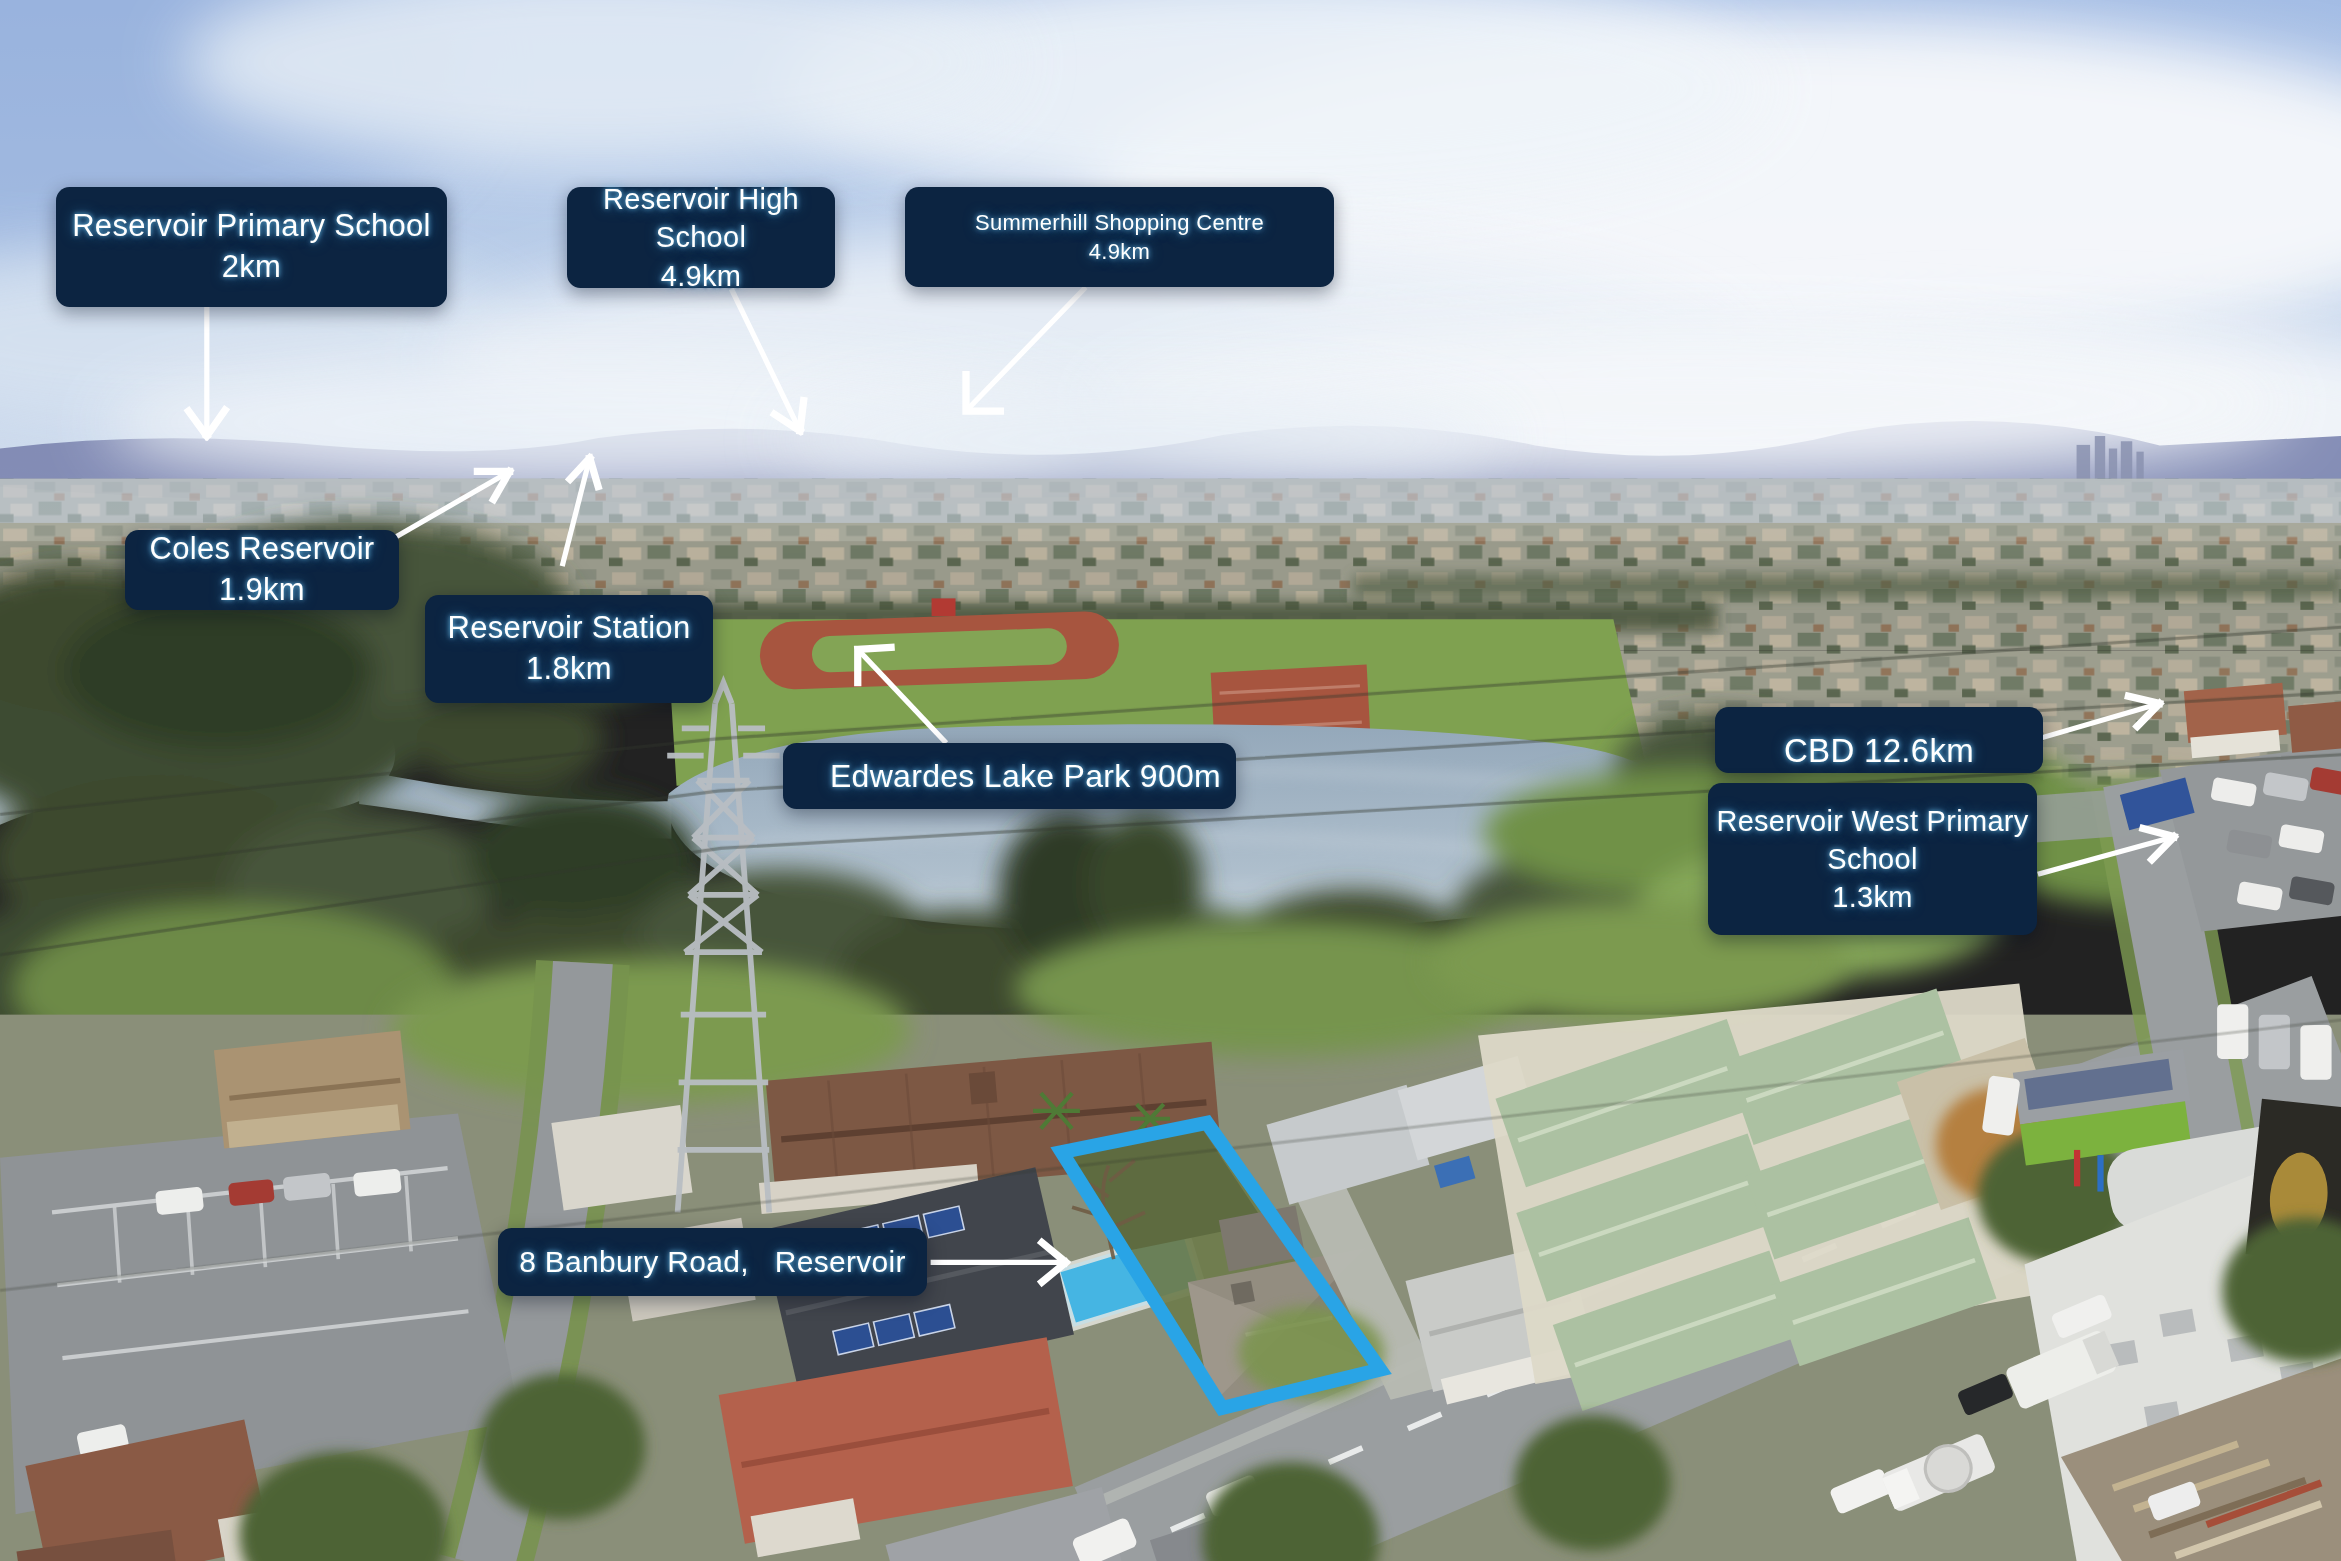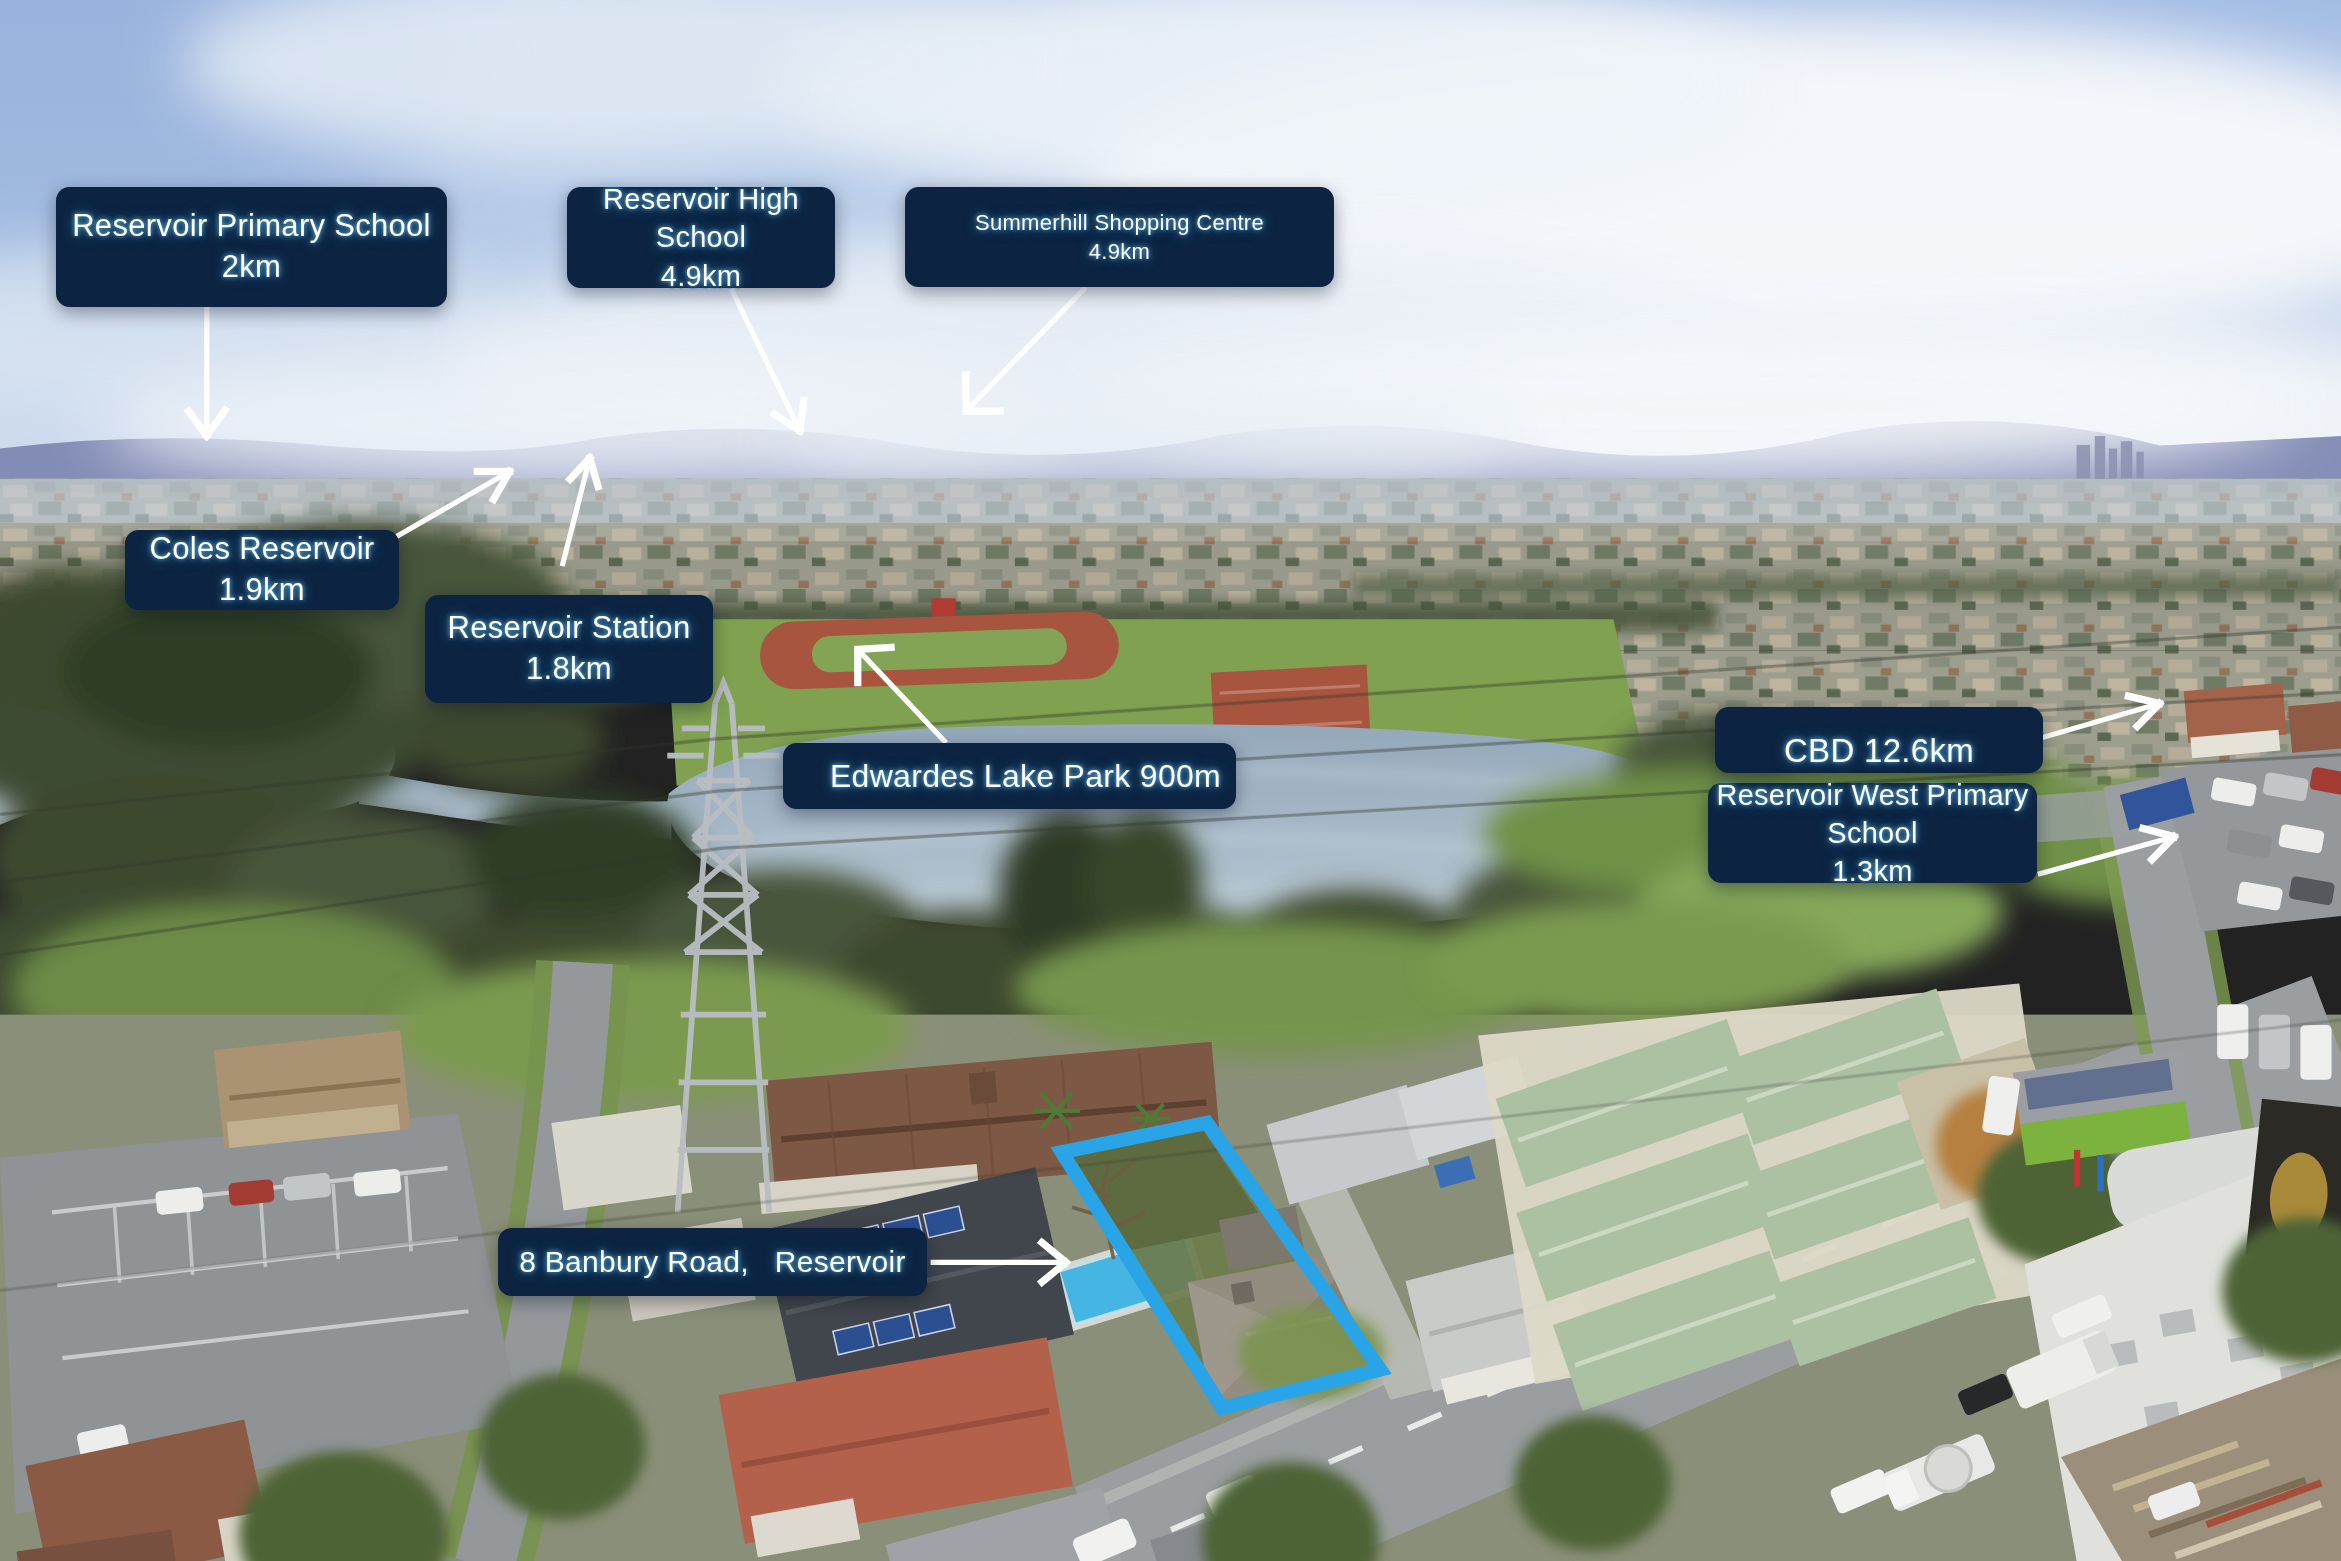--- a/index.html
+++ b/index.html
@@ -21,21 +21,21 @@
     letter-spacing:0.3px;
   }
   .poi span{display:block;}
   #lbl-primary   {left:12px;   top:187px;  width:391px; height:120px;margin-left:44px;}
   #lbl-high      {left:567px; top:187px;  width:268px; height:101px; font-size:29px;}
   #lbl-summerhill{left:905px; top:187px;  width:429px; height:100px; font-size:22px;}
   #lbl-coles     {left:125px;  top:530px; width:274px; height:80px;}
   #lbl-station   {left:425px;  top:595px; width:288px; height:108px;}
   #lbl-edwardes  {left:783px; top:743px; width:421px; height:66px; font-size:32px;padding-left:32px;}
   #lbl-cbd       {left:1715px; top:707px; width:328px; height:66px; font-size:33px;justify-content:flex-end;}
-  #lbl-west      {left:1708px; top:783px; width:329px; height:100px; font-size:29px;}
+  #lbl-west      {left:1708px; top:783px; width:329px; height:152px; font-size:29px;}
   #lbl-banbury   {left:498px;  top:1228px; width:429px; height:68px; font-size:30px; white-space:pre;}
   .overlay .a-line{stroke:var(--arrow-color,#fff);stroke-width:10;fill:none;stroke-linecap:butt;}
   .overlay .a-head{stroke:var(--arrow-color,#fff);stroke-width:14;fill:none;stroke-linecap:square;}
   .overlay .boundary{stroke:var(--boundary-color,#29A4E6);stroke-width:27;fill:none;stroke-linejoin:miter;}
 </style>
 </head>
 <body>
 
 <div class="stage">
 

